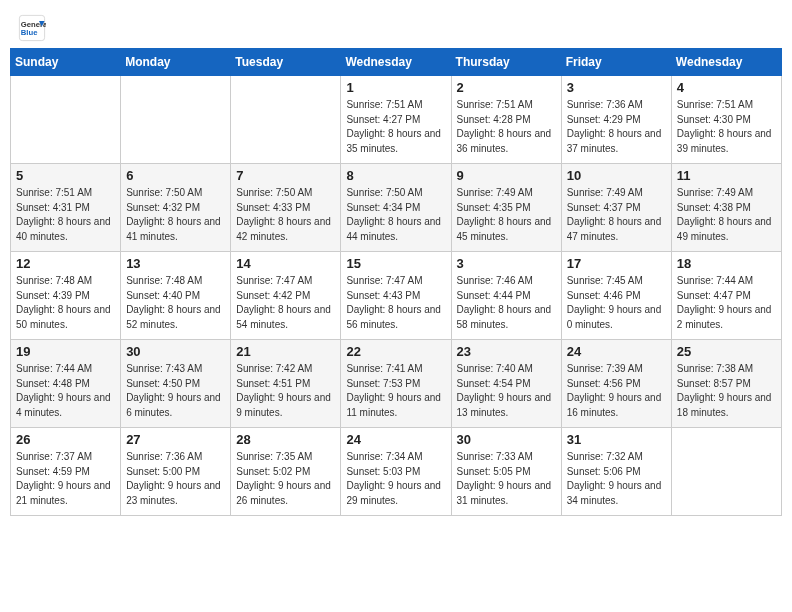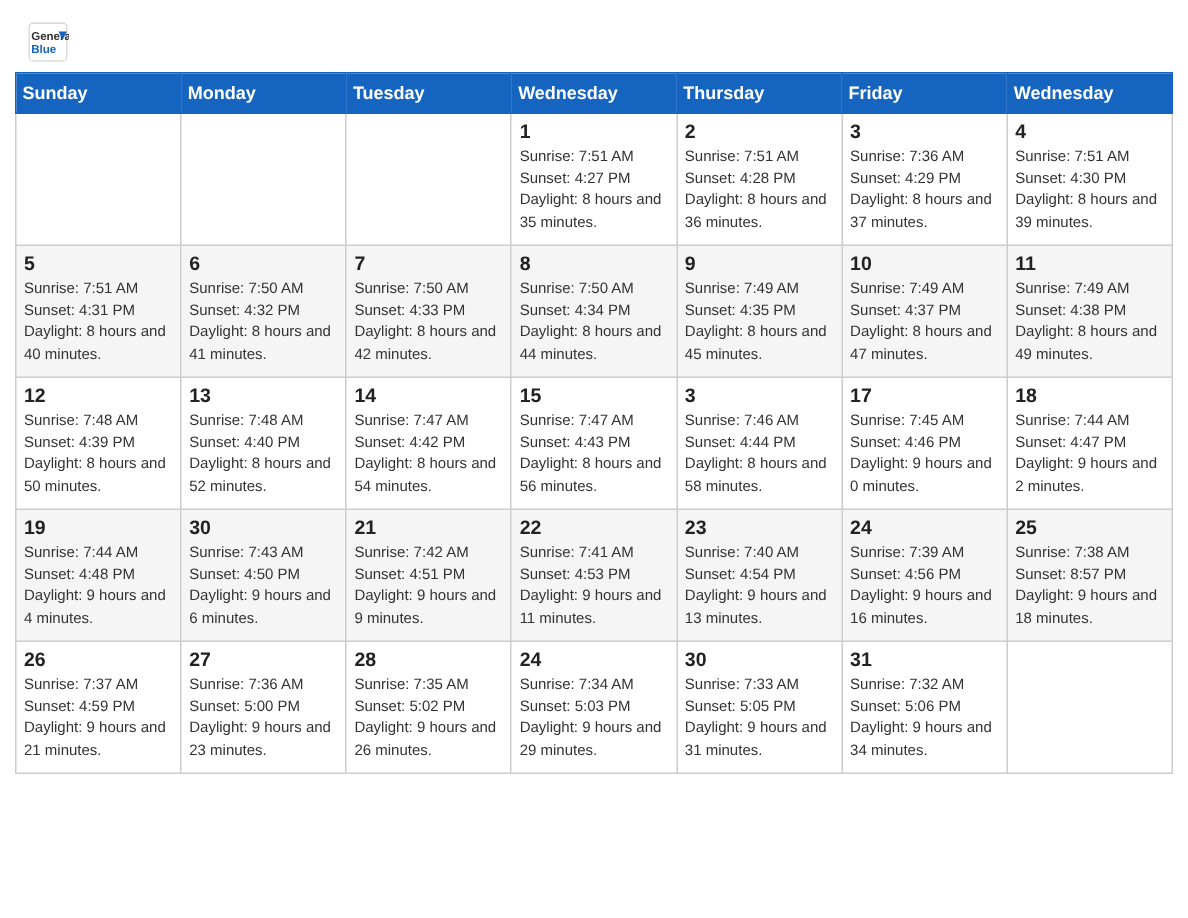--- a/index.html
+++ b/index.html
@@ -290,21 +290,21 @@
             <td>
               <div class="day-num">21</div>
               <div class="day-info">Sunrise: 7:42 AM
 Sunset: 4:51 PM
 Daylight: 9 hours
 and 9 minutes.</div>
             </td>
             <td>
               <div class="day-num">22</div>
               <div class="day-info">Sunrise: 7:41 AM
-Sunset: 4:53 PM
+Sunset: 7:53 PM
 Daylight: 9 hours
 and 11 minutes.</div>
             </td>
             <td>
               <div class="day-num">23</div>
               <div class="day-info">Sunrise: 7:40 AM
 Sunset: 4:54 PM
 Daylight: 9 hours
 and 13 minutes.</div>
             </td>

